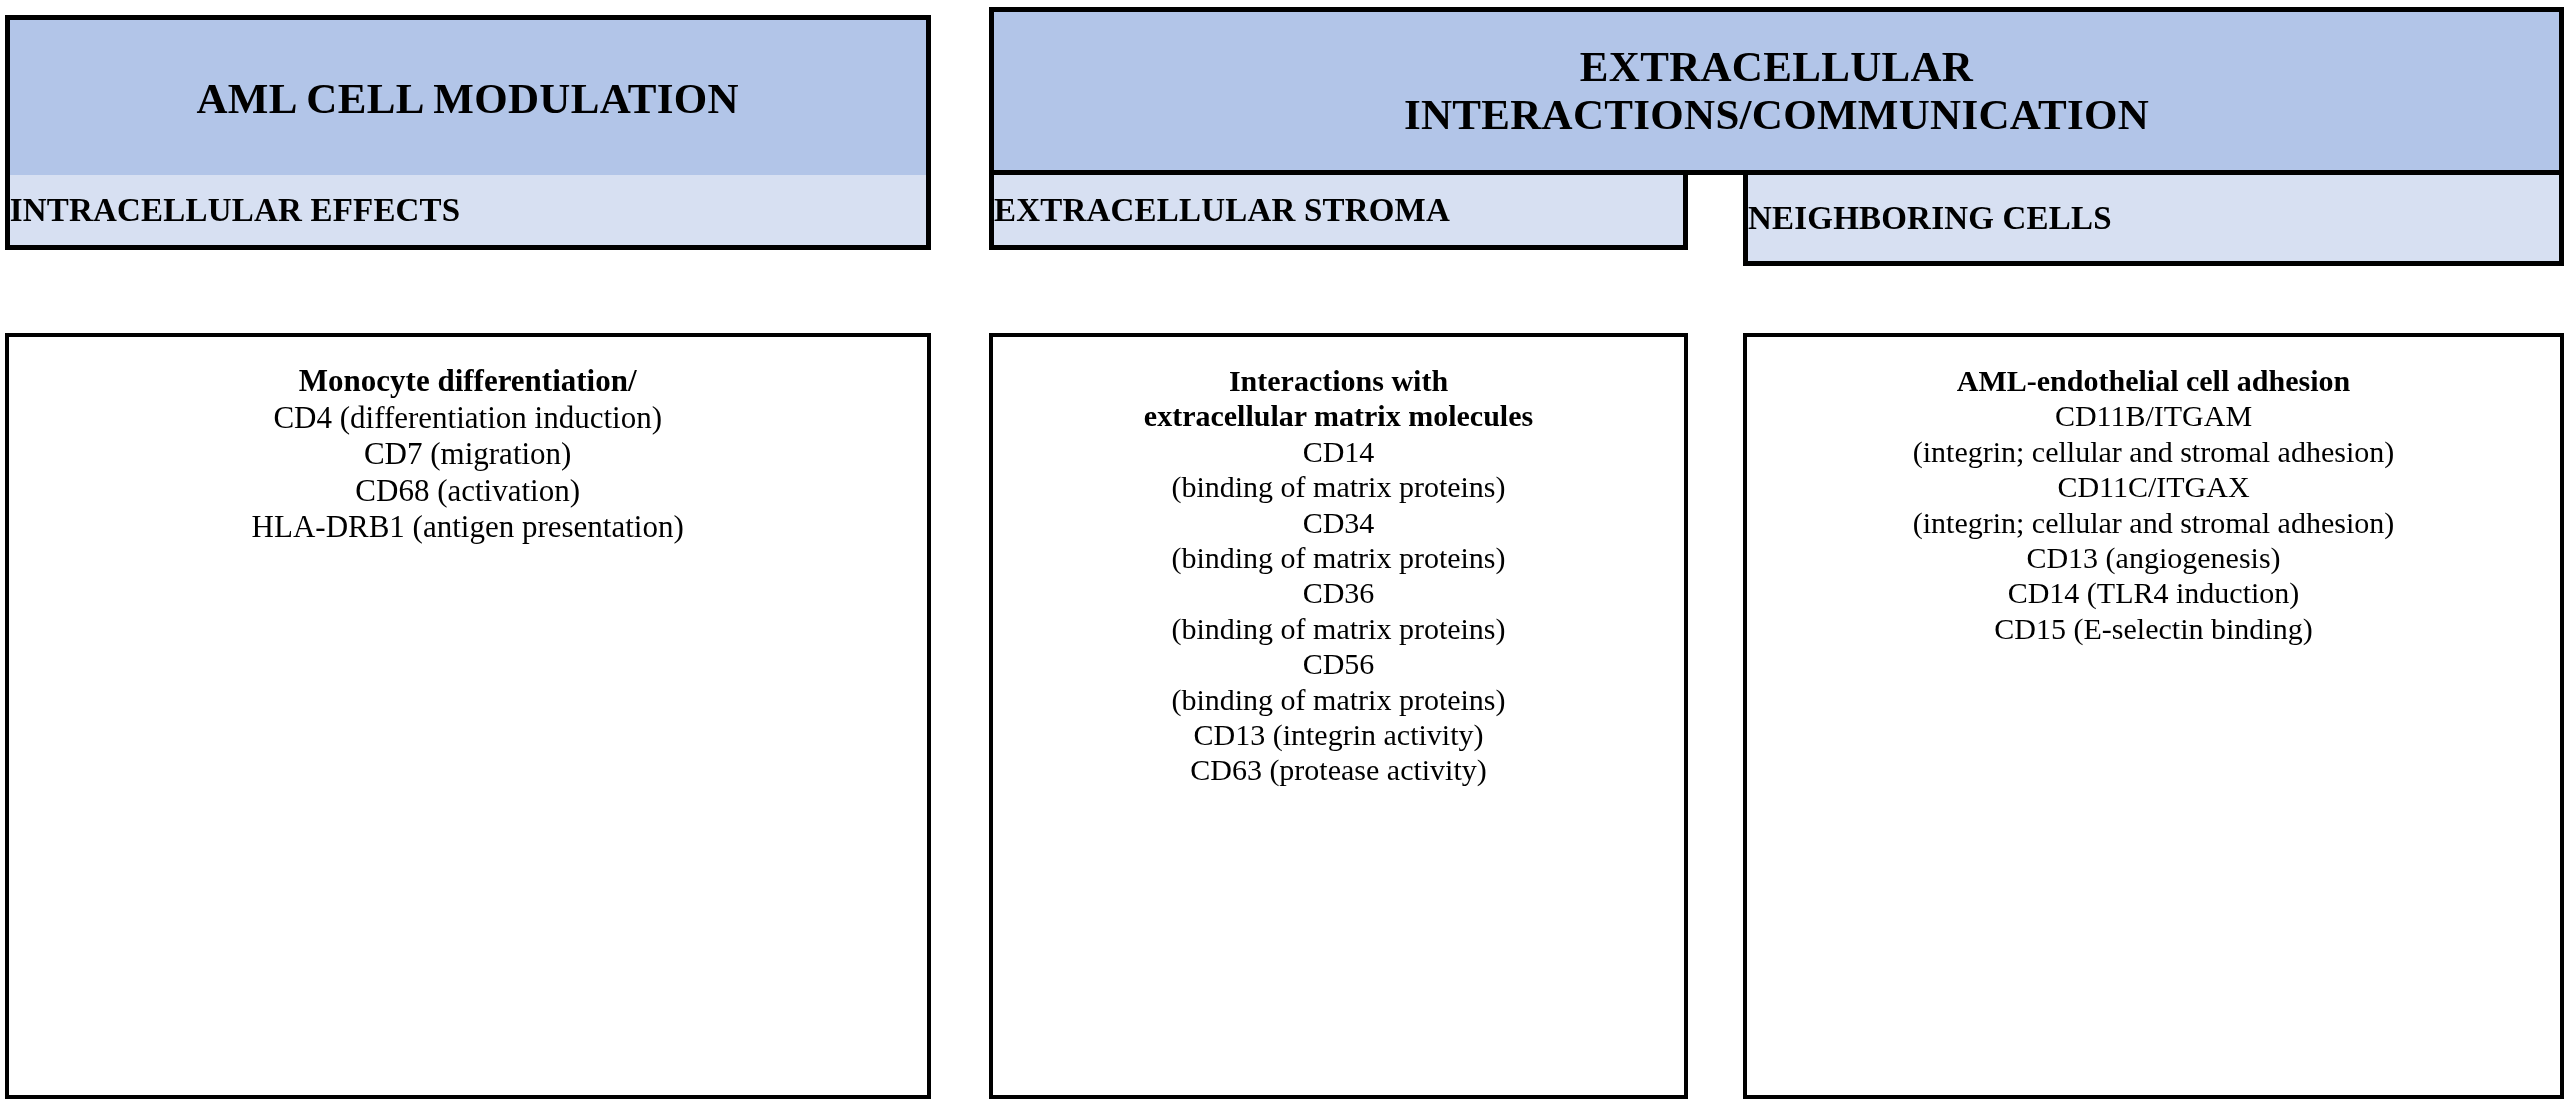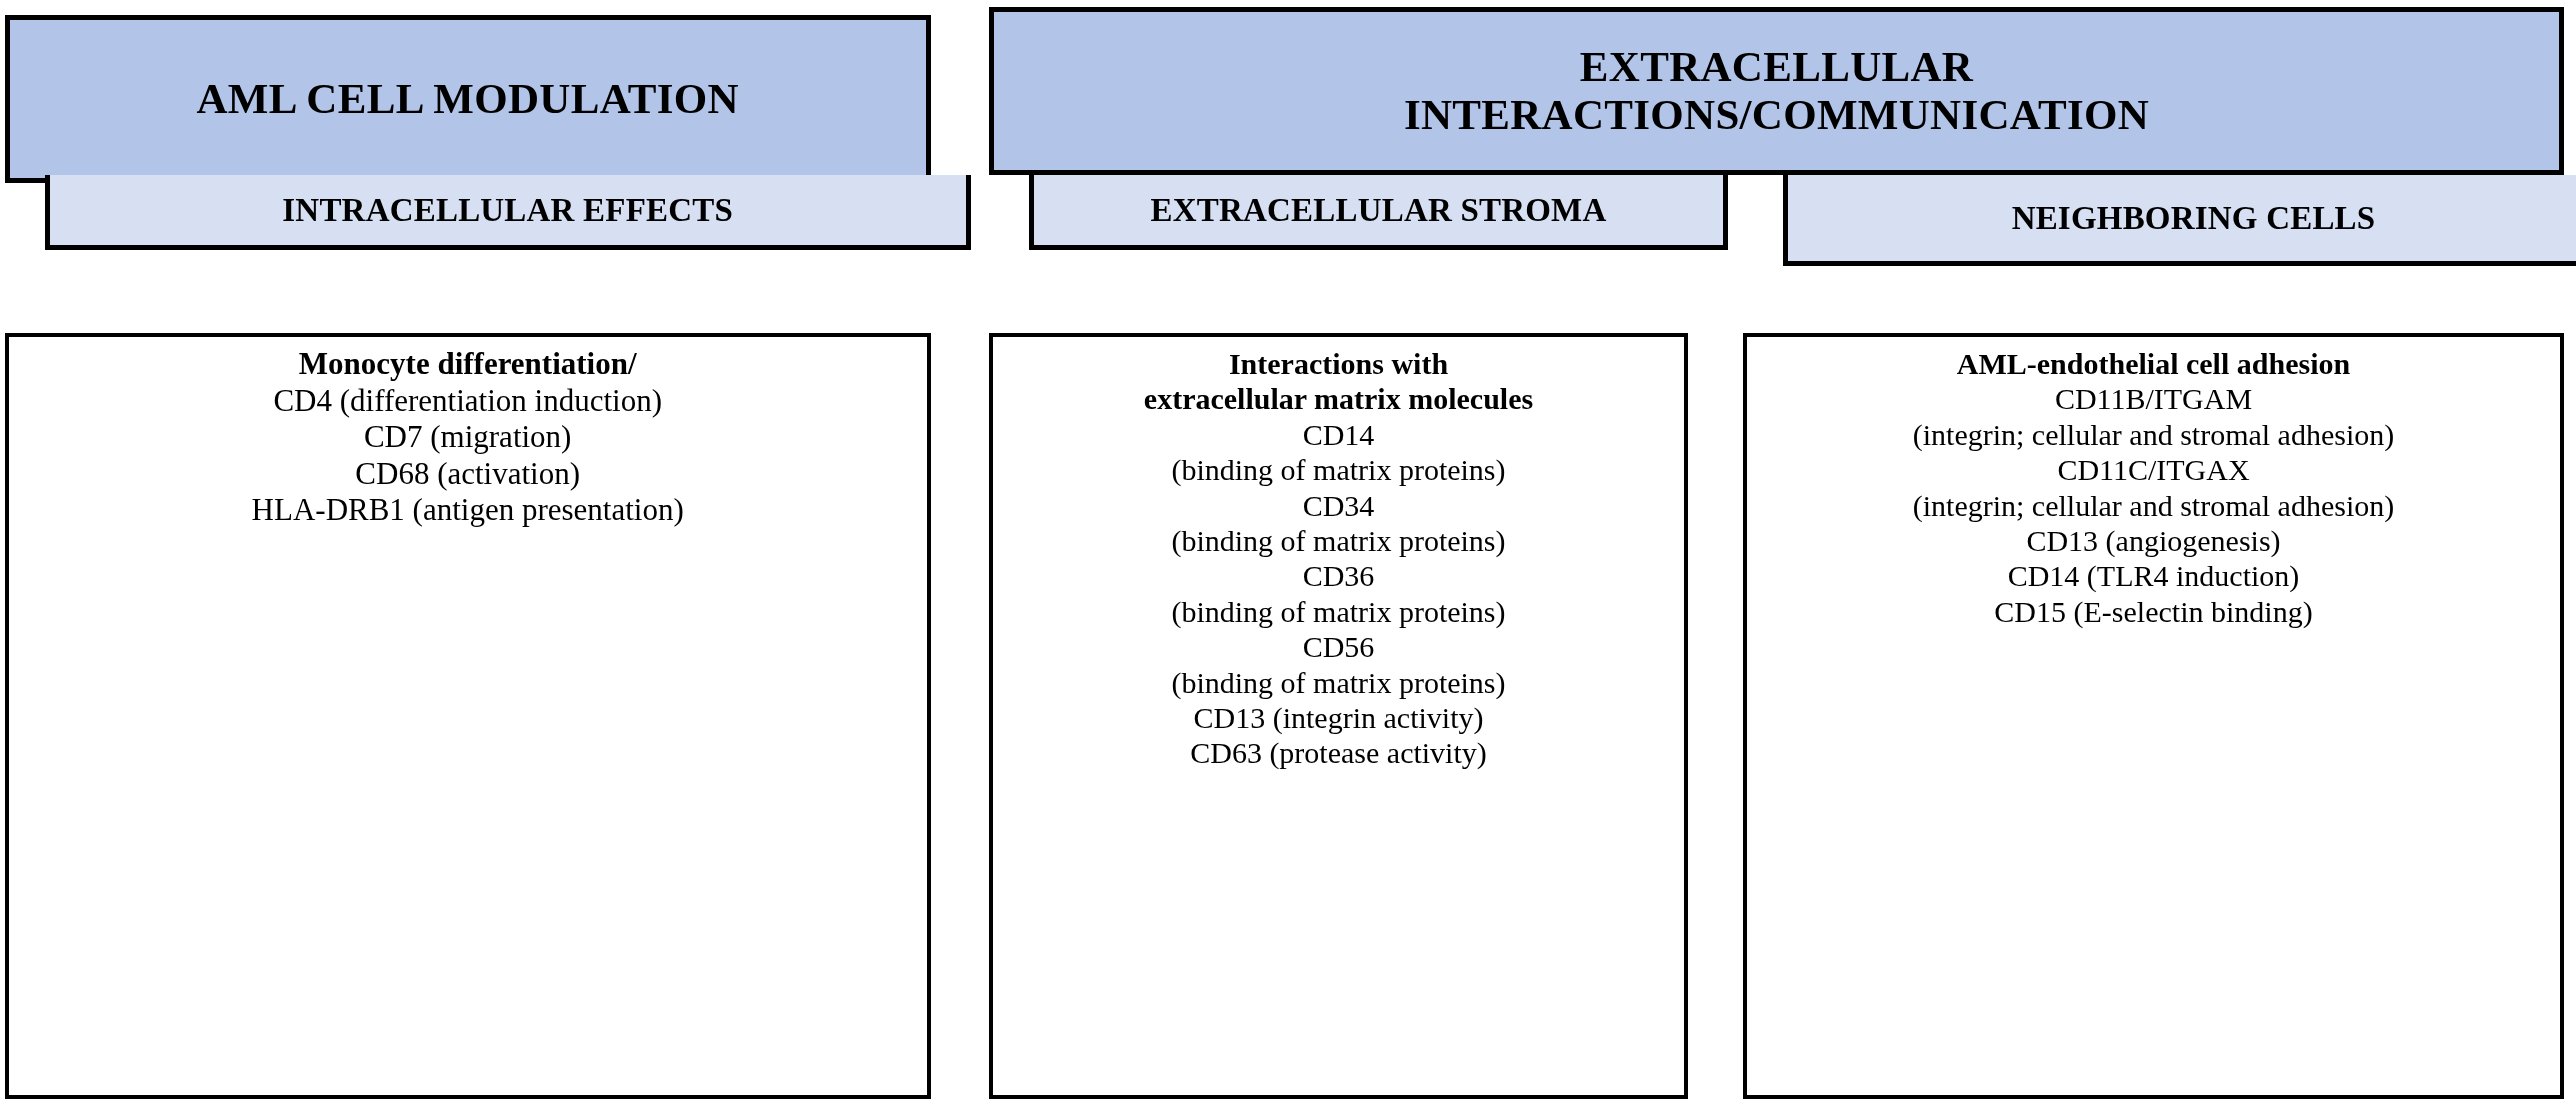--- a/index.html
+++ b/index.html
@@ -41,41 +41,40 @@
   }
 
   .hdr-sub {
     position: absolute;
     border: 5.3px solid #000000;
     border-top: none;
     background: #d7e0f2;
     box-sizing: border-box;
     display: flex;
     align-items: center;
-    justify-content: center;
+    justify-content: flex-start;
     text-align: center;
-    margin-left: 40px;
   }
   .hdr-sub .hdr-sub-text {
     font-weight: bold;
     font-size: 33px;
     line-height: 1.05;
     letter-spacing: 0.2px;
     white-space: nowrap;
   }
 
   
   .content-box {
     position: absolute;
     border: 4.1px solid #000000;
     background: #ffffff;
     box-sizing: border-box;
     top: 333px;
     height: 766px;
-    padding-top: 9px;
+    padding-top: 26px;
   }
   .content-lines {
     text-align: center;
     font-size: 31px;
     line-height: 1.18;
   }
   .content-lines .line {
     display: block;
     white-space: nowrap;
   }

